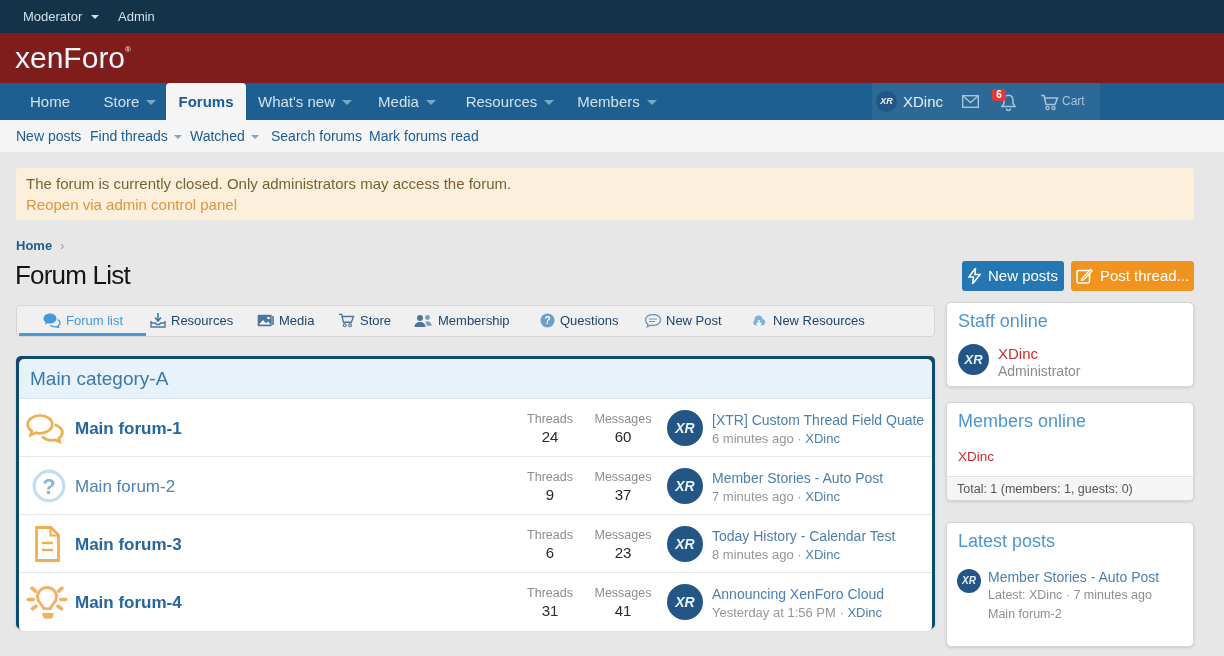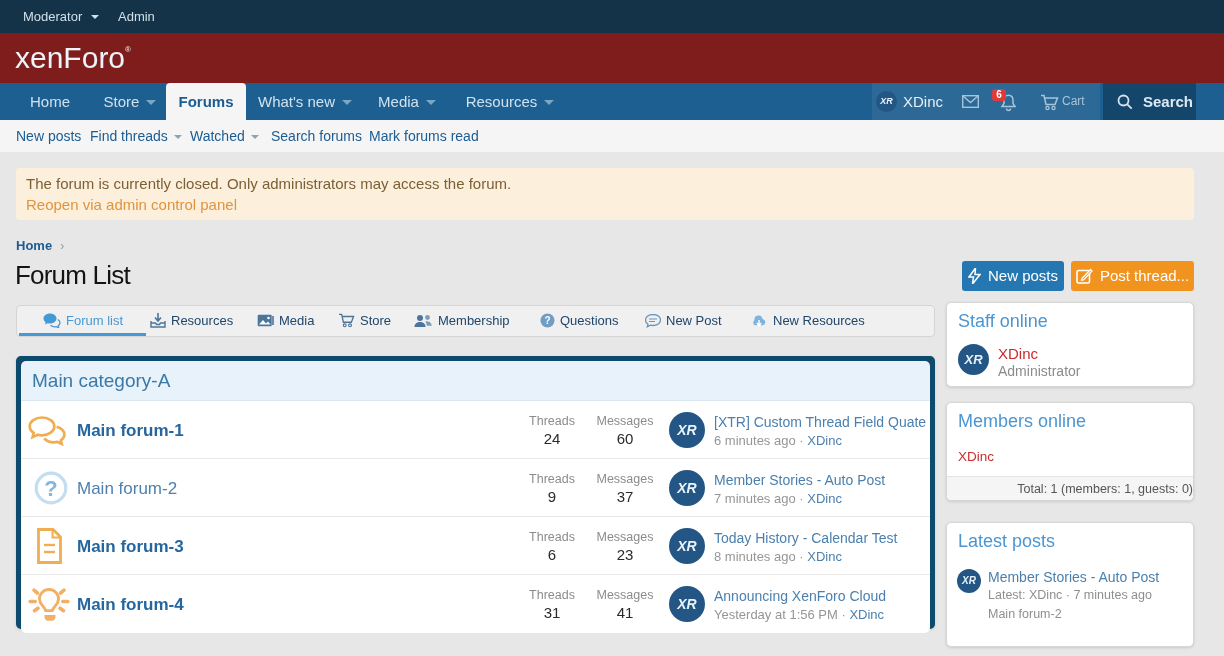--- a/index.html
+++ b/index.html
@@ -45,21 +45,21 @@
 .btn.orange { left:1071px; width:123px; background:#f1941f; }
 
 
 .tabstrip { position:absolute; left:16px; top:153px; width:919px; height:32px; background:#f0f0f0; border:1px solid #d5d5d5; border-radius:4px; }
 .tItem { position:absolute; top:0; height:30px; line-height:30px; font-size:13px; color:#20466b; white-space:nowrap; }
 .tItem svg { vertical-align:-3px; margin-right:5px; }
 .tItem.sel { color:#4699d4; }
 .tsel-line { position:absolute; left:2px; top:27px; width:127px; height:3px; background:#4699d4; }
 
 
-.cat { position:absolute; left:16px; top:204px; width:919px; height:273px; background:#7f1d1d; border:5px solid #0c4a6e; border-radius:5px; box-shadow:0 1px 3px rgba(0,0,0,0.12); }
+.cat { position:absolute; left:16px; top:204px; width:919px; height:273px; background:#7f1d1d; border:3px solid #0c4a6e; border-radius:5px; box-shadow:0 1px 3px rgba(0,0,0,0.12); }
 .cat-h { height:40px; background:#e8f2fa; border-bottom:1px solid #d9e7f2; border-radius:5px 5px 0 0; line-height:40px; padding-left:11px; font-size:19px; color:#3b79a8; }
 .row { position:relative; height:58px; border-bottom:1px solid #e8e8e8; background:#fff; }
 .row:last-child { border-bottom:none; border-radius:0 0 5px 5px; }
 .row .ficon { position:absolute; left:7px; top:15px; }
 .row .ftitle { position:absolute; left:56px; top:20px; font-size:17px; font-weight:bold; color:#26669f; }
 .row .ftitle.read { font-weight:normal; color:#4e81b0; }
 .statcol { position:absolute; top:13px; text-align:center; }
 .statcol .lab { font-size:12.5px; color:#8c8c8c; }
 .statcol .val { font-size:15px; color:#2a2a2a; margin-top:2px; }
 .avatar { border-radius:50%; background:#235685; color:#e8f2fb; text-align:center; font-style:italic; font-weight:bold; position:absolute; }
@@ -83,20 +83,21 @@
   <div class="logo">xenForo<span class="reg">®</span></div>
 </div>
 
 <div class="nav">
   <div class="navtab" style="left:16px; width:68px;">Home</div>
   <div class="navtab" style="left:88px; width:84px;">Store<span class="caret"></span></div>
   <div class="navtab sel" style="left:166px; width:80px;">Forums</div>
   <div class="navtab" style="left:250px; width:110px;">What's new<span class="caret"></span></div>
   <div class="navtab" style="left:368px; width:78px;">Media<span class="caret"></span></div>
   <div class="navtab" style="left:456px; width:108px;">Resources<span class="caret"></span></div>
+  <div class="navtab" style="left:568px; width:98px;">Members<span class="caret"></span></div>
 
   <div class="vpanel" style="left:872px; width:228px;"></div>
 
   <div class="avatar" style="left:876px; top:8px; width:21px; height:21px; font-size:9px; line-height:21px;">XR</div>
   <div class="abs" style="left:903px; top:0; height:37px; line-height:37px; color:#e6eff6; font-size:15px;">XDinc</div>
 
   <svg class="abs" style="left:962px; top:12px;" width="17" height="13" viewBox="0 0 17 13">
       <rect x="0.7" y="0.7" width="15.6" height="11.6" fill="none" stroke="#a6c4da" stroke-width="1.4"></rect>
       <path d="M1 1 L8.5 7.5 L16 1" fill="none" stroke="#a6c4da" stroke-width="1.4"></path>
     </svg>
@@ -107,24 +108,20 @@
     </svg>
   <div class="abs" style="left:992px; top:6px; min-width:14px; height:12px; background:#df3a3a; border-radius:3px; color:#fff; font-size:10px; font-weight:bold; line-height:12px; text-align:center; padding:0 2px;">6</div>
 
   <svg class="abs" style="left:1040px; top:11px;" width="19" height="17" viewBox="0 0 19 17">
       <path d="M1 1.5 L4 1.5 L6 10.5 L15 10.5 L17.5 4 L5 4" fill="none" stroke="#a6c4da" stroke-width="1.5"></path>
       <circle cx="7.5" cy="14" r="1.6" fill="none" stroke="#a6c4da" stroke-width="1.3"></circle>
       <circle cx="13.5" cy="14" r="1.6" fill="none" stroke="#a6c4da" stroke-width="1.3"></circle>
     </svg>
   <div class="abs" style="left:1062px; top:0; height:37px; line-height:37px; color:#a6c4da; font-size:12px;">Cart</div>
 
-  <div class="searchbtn"><svg style="vertical-align:-3px; margin-left:14px; margin-right:10px;" width="16" height="16" viewBox="0 0 16 16">
-        <circle cx="6.5" cy="6.5" r="5" fill="none" stroke="#d5e4f0" stroke-width="1.8"></circle>
-        <line x1="10.3" y1="10.3" x2="14.7" y2="14.7" stroke="#d5e4f0" stroke-width="1.8"></line>
-      </svg>Search</div>
 </div>
 
 <div class="subnav">
   <a style="left:16px;">New posts</a>
   <a style="left:90px;">Find threads<span class="scaret"></span></a>
   <a style="left:190px;">Watched<span class="scaret"></span></a>
   <a style="left:271px;">Search forums</a>
   <a style="left:369px;">Mark forums read</a>
 </div>
 
@@ -280,21 +277,21 @@
   <div class="side" style="top:150px; height:85px;">
     <div class="stitle">Staff online</div>
     <div class="avatar" style="left:11px; top:41px; width:31px; height:31px; font-size:13px; line-height:31px;">XR</div>
     <div class="abs" style="left:51px; top:42px; font-size:15px; color:#cc2c2c;">XDinc</div>
     <div class="abs" style="left:51px; top:60px; font-size:14px; color:#8b8b8b;">Administrator</div>
   </div>
 
   <div class="side" style="top:250px; height:99px;">
     <div class="stitle">Members online</div>
     <div class="abs" style="left:11px; top:46px; font-size:13.5px; color:#cc2c2c;">XDinc</div>
-    <div class="abs" style="left:0; top:73px; width:246px; height:24px; background:#f5f5f5; border-top:1px solid #e3e3e3; border-radius:0 0 5px 5px; font-size:12.5px; color:#555; line-height:24px; text-align:right;">Total: 1 (members: 1, guests: 0)</div>
+    <div class="abs" style="left:0; top:73px; width:246px; height:24px; background:#f5f5f5; border-top:1px solid #e3e3e3; border-radius:0 0 5px 5px; font-size:12.5px; color:#555; line-height:24px; padding-left:10px;">Total: 1 (members: 1, guests: 0)</div>
   </div>
 
   <div class="side" style="top:370px; height:125px;">
     <div class="stitle">Latest posts</div>
     <div class="avatar" style="left:10px; top:46px; width:24px; height:24px; font-size:10px; line-height:24px;">XR</div>
     <div class="abs" style="left:41px; top:46px; font-size:14px; color:#4b80ae;">Member Stories - Auto Post</div>
     <div class="abs" style="left:41px; top:65px; font-size:12.5px; color:#8f8f8f;">Latest: XDinc · 7 minutes ago</div>
     <div class="abs" style="left:41px; top:84px; font-size:12.5px; color:#8f8f8f;">Main forum-2</div>
   </div>
 </div>

